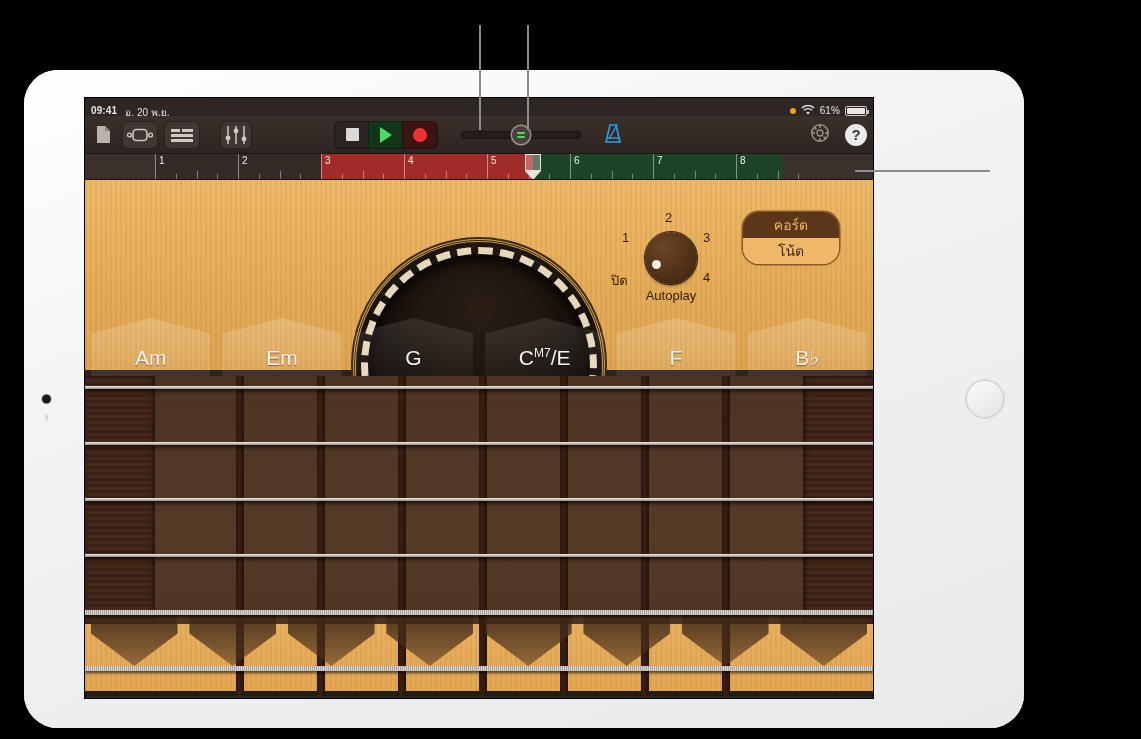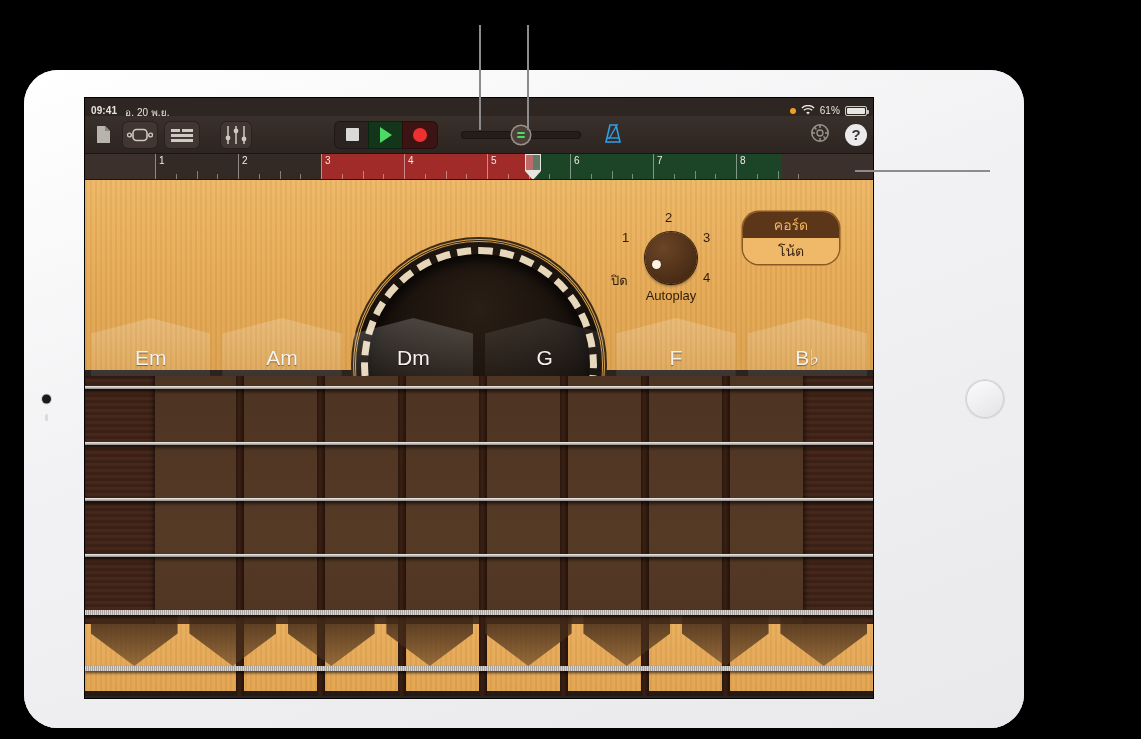--- a/index.html
+++ b/index.html
@@ -505,33 +505,33 @@
 
           <div class="cn-toggle">
             <div class="cn-opt active">คอร์ด</div>
             <div class="cn-opt idle">โน้ต</div>
           </div>
         </div>
 
         <div class="strips" id="strips">
             <div class="strip">
               <div class="tab"></div>
-              <div class="lbl">Em</div>
+              <div class="lbl">Am</div>
             </div>
             <div class="strip">
               <div class="tab"></div>
-              <div class="lbl">Am</div>
-            </div>
-            <div class="strip">
-              <div class="tab"></div>
-              <div class="lbl">Dm</div>
+              <div class="lbl">Em</div>
             </div>
             <div class="strip dark">
               <div class="tab"></div>
               <div class="lbl">G</div>
+            </div>
+            <div class="strip dark">
+              <div class="tab"></div>
+              <div class="lbl">C<sup>M7</sup>/E</div>
             </div>
             <div class="strip">
               <div class="tab"></div>
               <div class="lbl">F</div>
             </div>
             <div class="strip">
               <div class="tab"></div>
               <div class="lbl">B♭</div>
             </div>
           </div>

